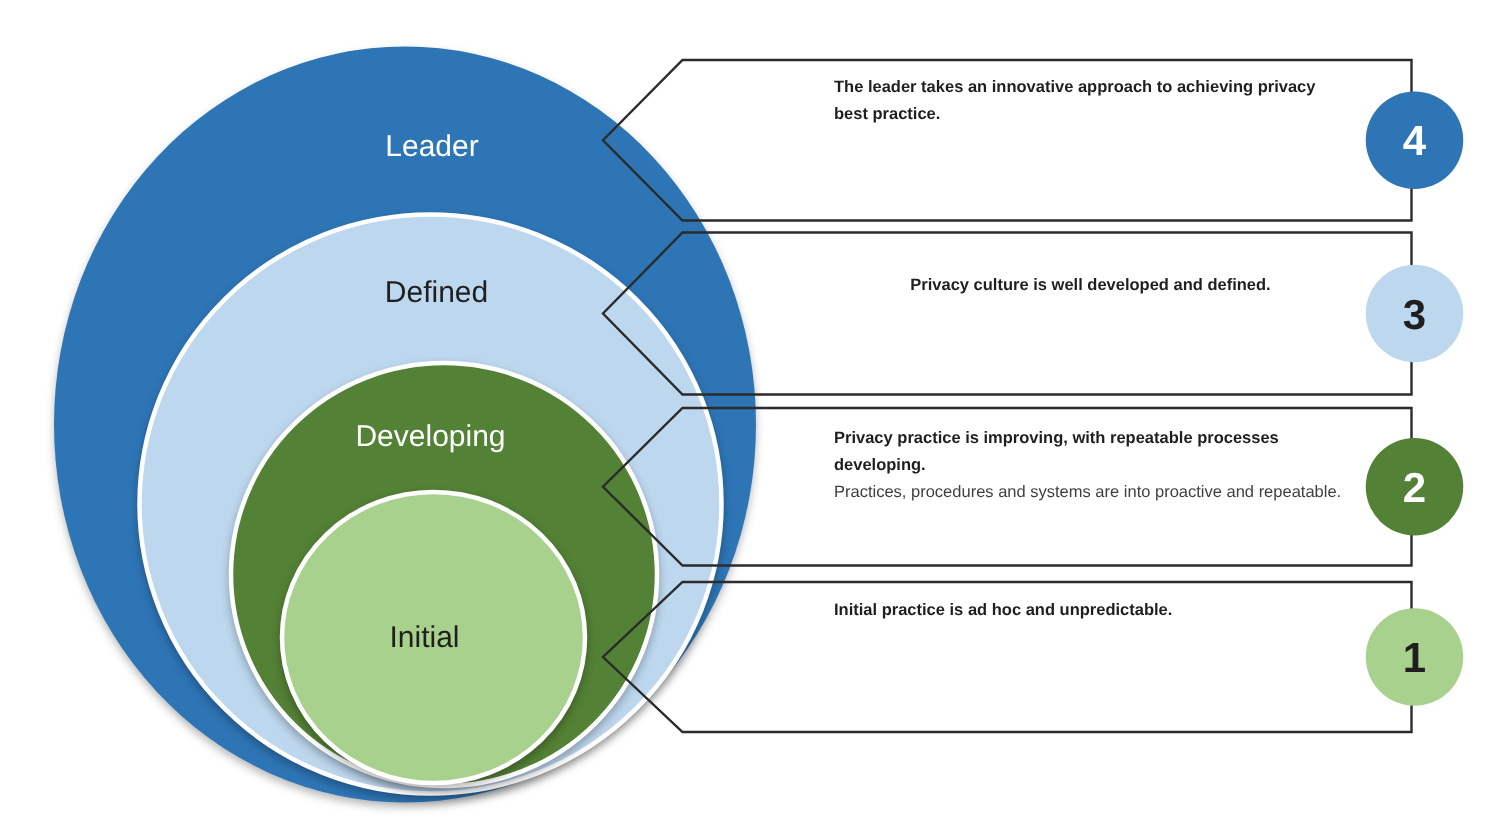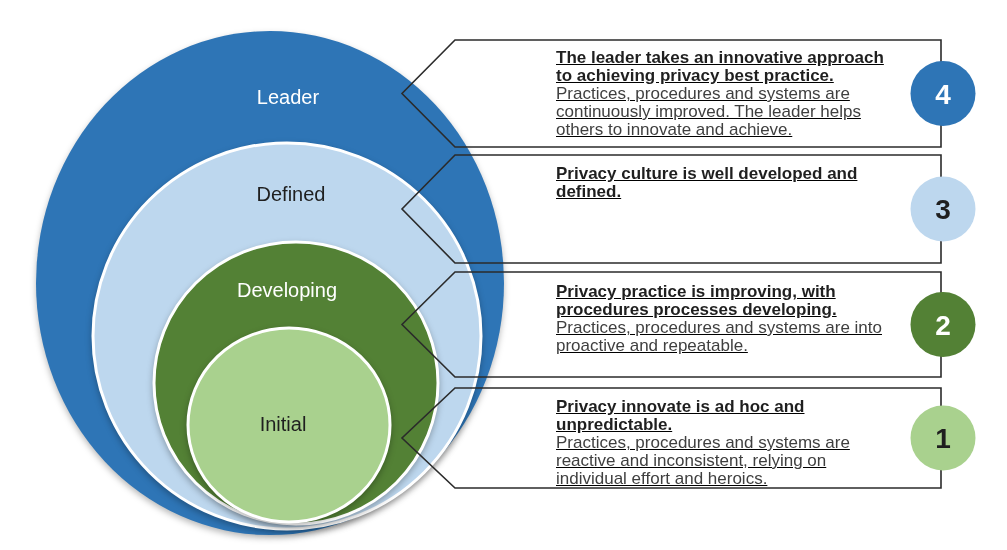--- a/index.html
+++ b/index.html
@@ -11,21 +11,21 @@
     font-family:"Liberation Sans","DejaVu Sans",sans-serif;
   }
   #diagram-svg{position:absolute;left:0;top:0;width:1007px;height:550px;}
   .ring{filter:drop-shadow(0 3px 3px rgba(0,0,0,0.28));}
   .ring-inner{stroke:#ffffff;stroke-width:3;}
   .ring-label{font-family:"Liberation Sans","DejaVu Sans",sans-serif;font-size:20px;font-weight:400;}
   .callout-shape{fill:none;stroke-width:1.6px;stroke-linejoin:miter;}
   .badge-num{font-family:"Liberation Sans","DejaVu Sans",sans-serif;font-size:28px;font-weight:700;text-anchor:middle;}
   .callout-text{
     position:absolute;left:556px;width:342px;
-    font-size:17px;line-height:18px;text-decoration:underline;
+    font-size:11px;line-height:18px;
   }
   .co-title{font-weight:700;color:#1f1f1f;}
   .co-body{font-weight:400;color:#3f3f3f;}
 </style>
 </head>
 <body>
 
 <div id="canvas">
 
   <svg id="diagram-svg" viewBox="0 0 1007 550">
@@ -61,30 +61,28 @@
       <circle cx="943" cy="324.5" r="32.5" fill="#538135"></circle>
       <text class="badge-num" x="943" y="334.5" fill="#FFFFFF">2</text>
 
       <circle cx="943" cy="438" r="32.5" fill="#A9D18E"></circle>
       <text class="badge-num" x="943" y="448" fill="#1F1F1F">1</text>
     </g>
   </svg>
 
   <div class="callout-text" style="top:49px;">
     <div class="co-title">The leader takes an innovative approach to achieving privacy best practice.</div>
-    <div class="co-body">Practices, procedures and systems are continuously improved. The leader helps others to innovate and achieve.</div>
   </div>
 
-  <div class="callout-text" style="top:165px;">
+  <div class="callout-text" style="top:181px;text-align:center;">
     <div class="co-title">Privacy culture is well developed and defined.</div>
   </div>
 
   <div class="callout-text" style="top:283px;">
-    <div class="co-title">Privacy practice is improving, with procedures processes developing.</div>
+    <div class="co-title">Privacy practice is improving, with repeatable processes developing.</div>
     <div class="co-body">Practices, procedures and systems are into proactive and repeatable.</div>
   </div>
 
   <div class="callout-text" style="top:398px;">
-    <div class="co-title">Privacy innovate is ad hoc and unpredictable.</div>
-    <div class="co-body">Practices, procedures and systems are reactive and inconsistent, relying on individual effort and heroics.</div>
+    <div class="co-title">Initial practice is ad hoc and unpredictable.</div>
   </div>
 
 </div>
 
 </body></html>

